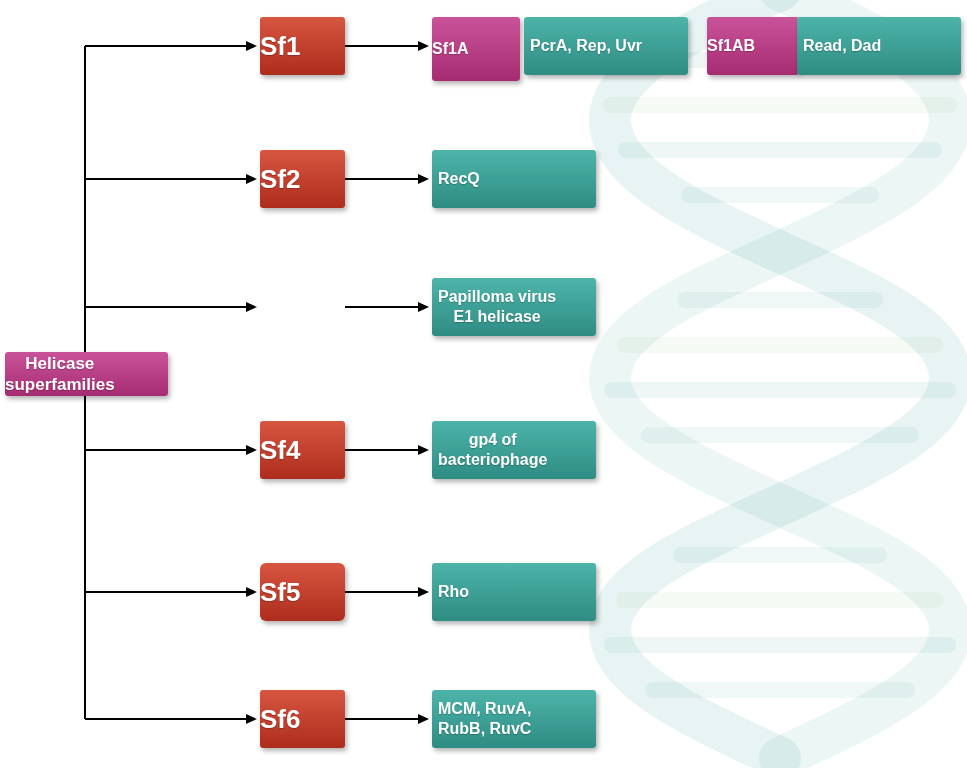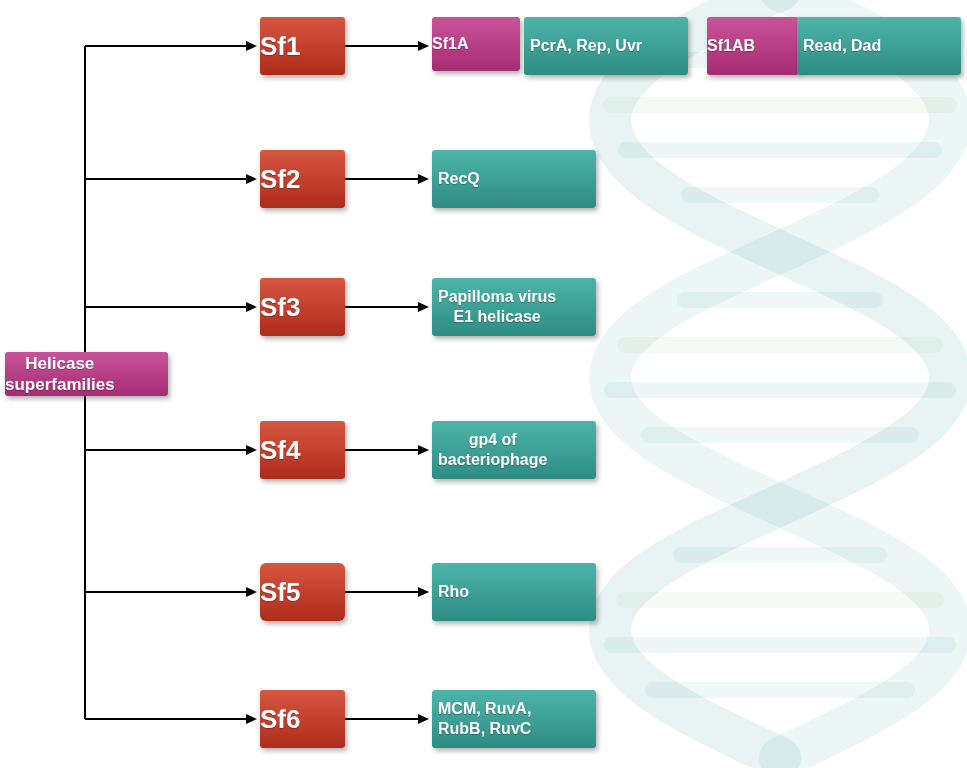--- a/index.html
+++ b/index.html
@@ -66,21 +66,21 @@
     width: 164px; height: 58px;
     font-size: 16px;
     padding: 0 6px;
   }
   .m2 { left: 432px; top: 150px; }
   .m3 { left: 432px; top: 278px; }
   .m4 { left: 432px; top: 421px; }
   .m5 { left: 432px; top: 563px; }
   .m6 { left: 432px; top: 690px; }
 
-  .sub1a  { left: 432px; top: 17px; width: 88px;  height: 54px; font-size: 16px; }
+  .sub1a  { left: 432px; top: 17px; width: 88px;  height: 64px; font-size: 16px; }
   .pcra   { left: 524px; top: 17px; }
   .sub1ab { left: 707px; top: 17px; width: 92px;  height: 58px; font-size: 16px; }
   .readd  { left: 797px; top: 17px; }
   .pcra.member, .readd.member { top: 17px; }
 </style>
 </head>
 <body>
 
 <div class="stage">
 
@@ -139,23 +139,20 @@
     <span>Helicase
 superfamilies</span>
   </div>
 
   <div class="box red sf sf1">
     <span>Sf1</span>
   </div>
   <div class="box red sf sf2">
     <span>Sf2</span>
   </div>
-  <div class="box red sf sf3">
-    <span>Sf3</span>
-  </div>
   <div class="box red sf sf4">
     <span>Sf4</span>
   </div>
   <div class="box red sf sf5">
     <span>Sf5</span>
   </div>
   <div class="box red sf sf6">
     <span>Sf6</span>
   </div>
 

